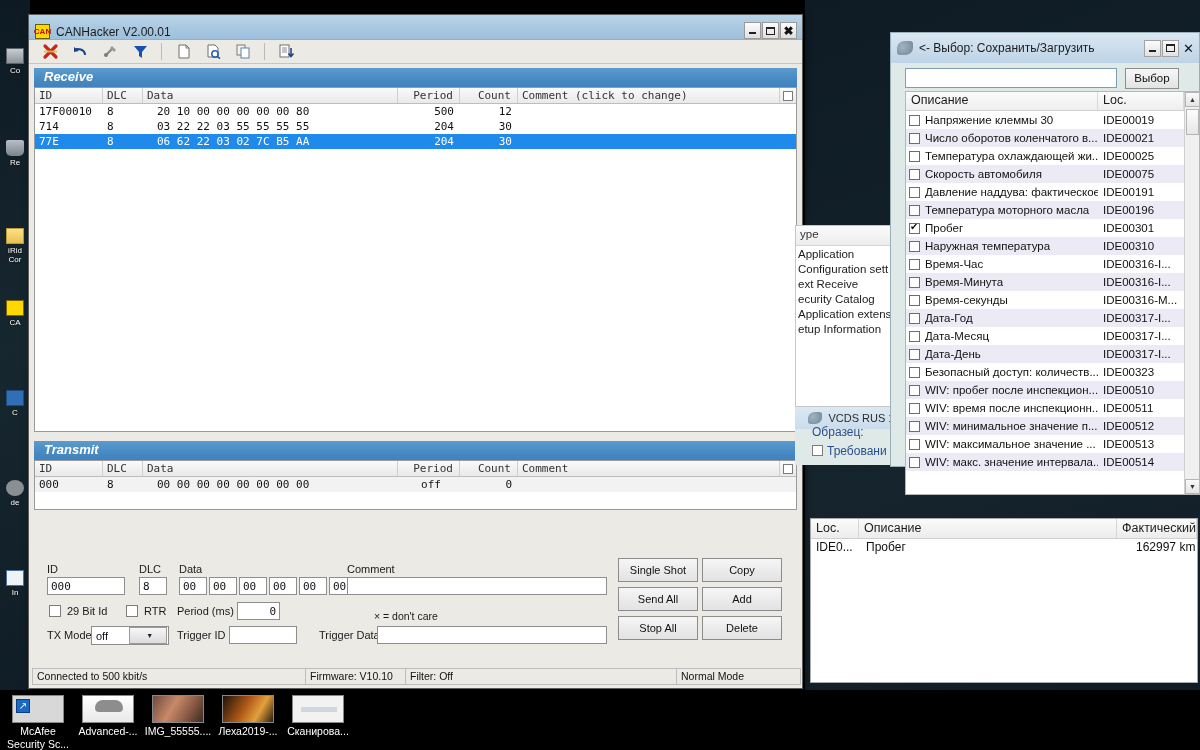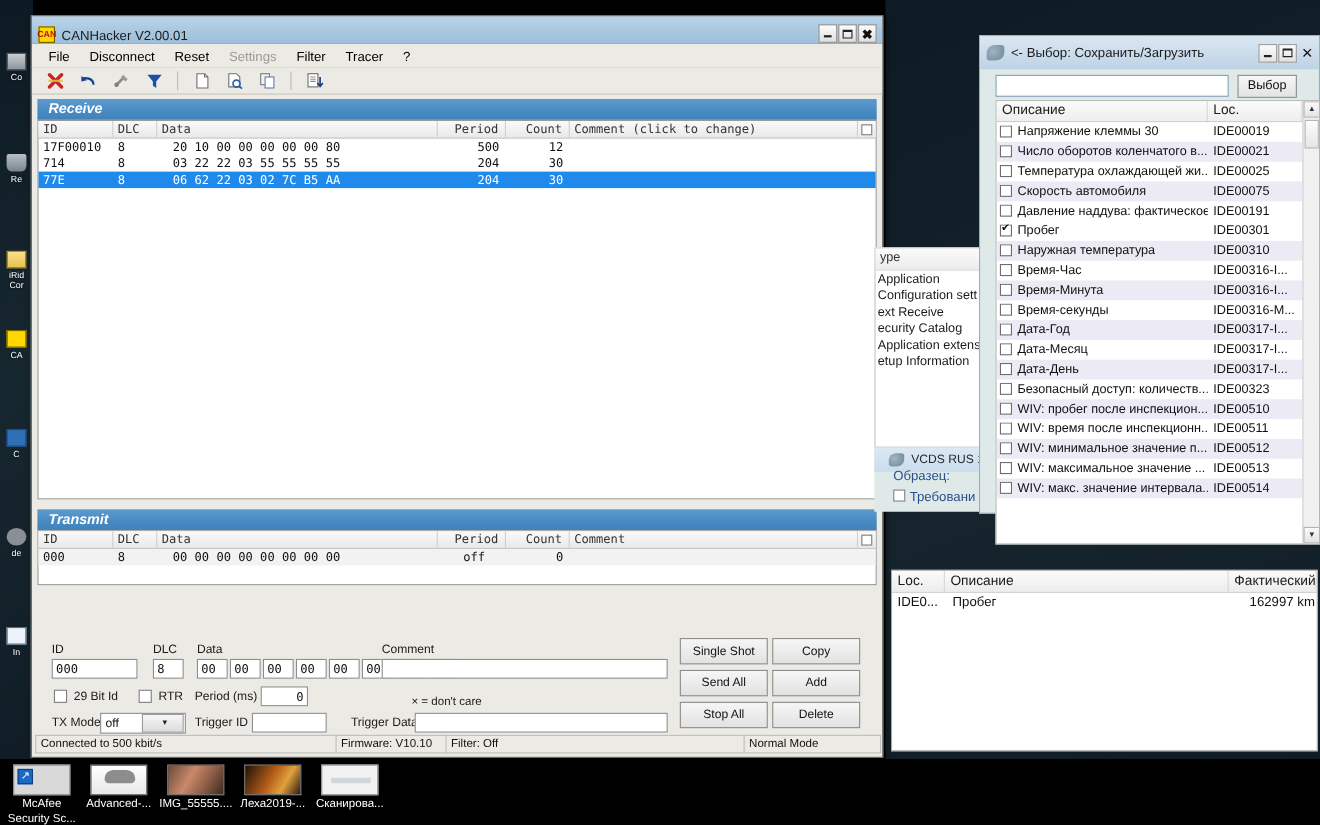--- a/index.html
+++ b/index.html
@@ -269,21 +269,21 @@
     background: linear-gradient(#fbfbfb,#eeeeee);
     border-bottom: 1px solid #cfcfcf; font-size: 12.5px; color: #1b1b1b;
   }
   .ru-ghead > div { padding: 1px 0 0 5px; border-right: 1px solid #d8d8d8; }
   .ru-c-desc { width: 192px; }
   .ru-c-loc { width: 86px; }
   .ru-row {
     display: flex; height: 18px; font-size: 11.5px; color: #111; align-items: center;
   }
   .ru-row.alt { background: #eceaf4; }
-  .ru-row .d { width: 192px; padding-left: 3px; display: flex; align-items: flex-start;
+  .ru-row .d { width: 192px; padding-left: 3px; display: flex; align-items: center;
                white-space: nowrap; overflow: hidden; }
   .ru-row .l { width: 86px; padding-left: 5px; white-space: nowrap; overflow: hidden; }
   .ru-cb {
     width: 11px; height: 11px; border: 1px solid #6d6d6d; background: #fff;
     margin-right: 5px; flex: none; position: relative;
   }
   .ru-cb.on::after {
     content: "✔"; position: absolute; left: 0px; top: -3px;
     font-size: 10px; color: #111; line-height: 12px;
   }
@@ -365,29 +365,20 @@
         <div class="ch-btn">
             <i class="mn"></i>
           </div>
         <div class="ch-btn">
             <i class="mx"></i>
           </div>
         <div class="ch-btn" style="font-weight:bold;font-size:12px;">✖</div>
       </div>
     </div>
 
-    <div class="ch-menu">
-      <div>File</div>
-      <div>Disconnect</div>
-      <div>Reset</div>
-      <div class="dim">Settings</div>
-      <div>Filter</div>
-      <div>Tracer</div>
-      <div>?</div>
-    </div>
 
     <div class="ch-toolbar">
       <div class="tool">
         <svg width="17" height="17" viewBox="0 0 17 17">
           <path d="M3 3 L14 14 M14 3 L3 14" stroke="#cc2222" stroke-width="3.2" stroke-linecap="round"></path>
           <path d="M2 8.5 L15 8.5" stroke="#d8c13a" stroke-width="2" opacity=".85"></path>
         </svg>
       </div>
       <div class="tool">
         <svg width="17" height="17" viewBox="0 0 17 17">
@@ -635,20 +626,27 @@
           </div>
         <div class="l">IDE00075</div>
       </div>
       <div class="ru-row">
         <div class="d">
             <span class="ru-cb"></span>
             <span>Давление наддува: фактическое</span>
           </div>
         <div class="l">IDE00191</div>
       </div>
+      <div class="ru-row alt">
+        <div class="d">
+            <span class="ru-cb"></span>
+            <span>Температура моторного масла</span>
+          </div>
+        <div class="l">IDE00196</div>
+      </div>
       <div class="ru-row">
         <div class="d">
             <span class="ru-cb on"></span>
             <span>Пробег</span>
           </div>
         <div class="l">IDE00301</div>
       </div>
       <div class="ru-row alt">
         <div class="d">
             <span class="ru-cb"></span>

